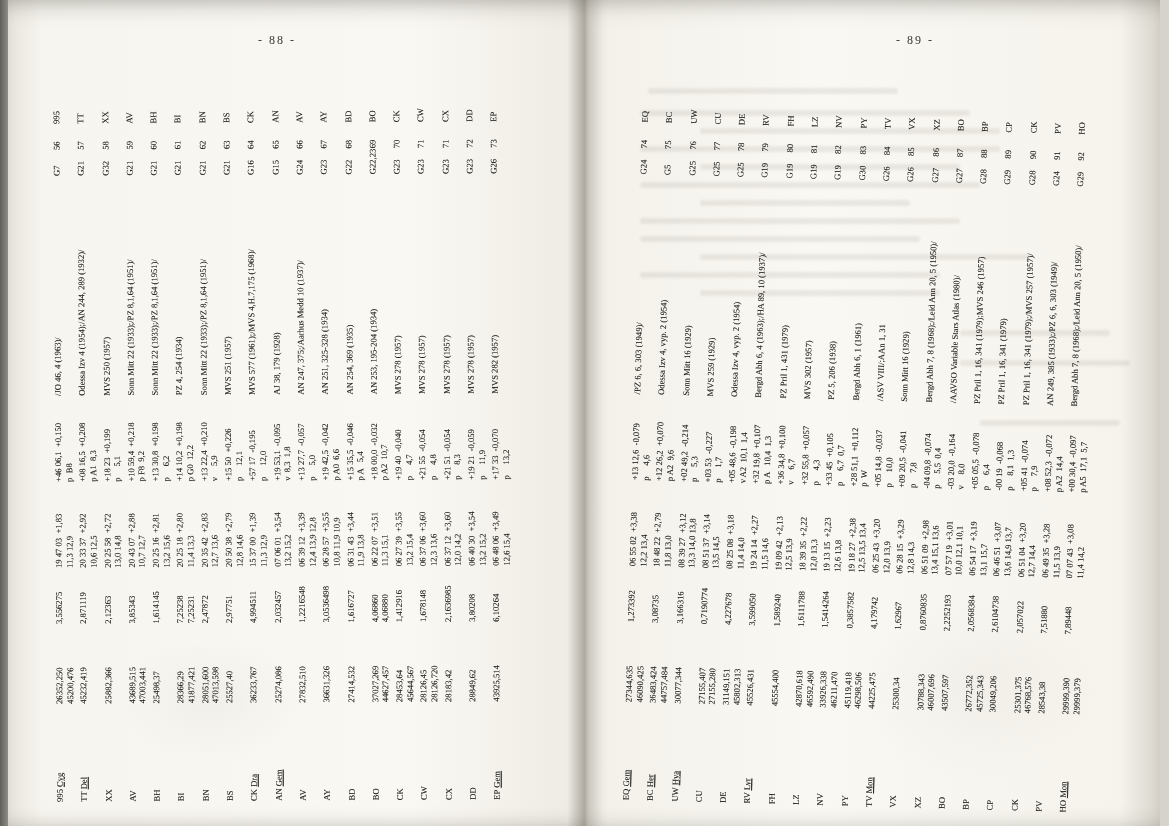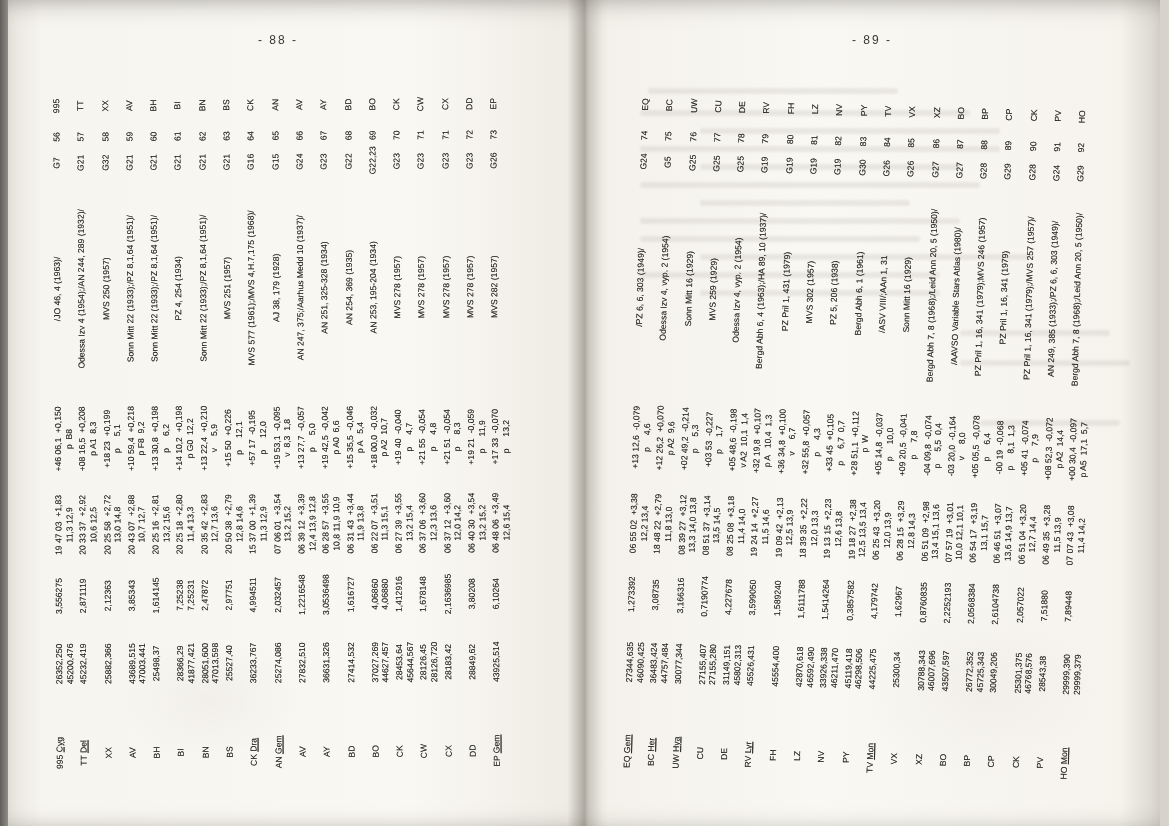--- a/index.html
+++ b/index.html
@@ -1,31 +1,31 @@
 <!DOCTYPE html>
 <html><head>
 <meta charset="utf-8">
 <style>
   html,body{margin:0;padding:0;background:#a8a5a0;}
   .canvas{position:relative;width:1169px;height:826px;overflow:hidden;
     background:linear-gradient(90deg,#8f8d88 0%,#c9c6c0 2%,#d6d3cc 100%);
-    font-family:Liberation Sans, sans-serif;color:#262522;text-align:center;}
+    font-family:Liberation Serif, serif;color:#262522;}
   .page{position:absolute;top:0;height:826px;}
   .page-left{left:8px;width:577px;
     background:linear-gradient(90deg,#e8e5de 0%,#f7f5ef 6%,#faf8f3 70%,#efece5 97%,#ddd9d1 100%);
     box-shadow:inset 0 18px 24px -18px rgba(90,88,80,.55), inset 0 -14px 20px -16px rgba(90,88,80,.4);}
   .page-right{left:585px;width:575px;
     background:linear-gradient(90deg,#ddd9d1 0%,#f3f1ea 4%,#faf8f3 40%,#f5f3ec 93%,#d9d5cd 100%);
     box-shadow:inset 0 18px 24px -18px rgba(90,88,80,.5), inset 0 -14px 20px -16px rgba(90,88,80,.35);}
   .spine{position:absolute;left:567px;top:0;width:36px;height:826px;
     background:linear-gradient(90deg,rgba(70,66,58,0) 0%,rgba(70,66,58,.28) 48%,rgba(70,66,58,.12) 60%,rgba(70,66,58,0) 100%);}
   .edge-dark{position:absolute;left:0;top:0;width:9px;height:826px;background:linear-gradient(90deg,#55534d,#8f8d88);opacity:.8;}
   .pageno{position:absolute;top:33px;font-size:12px;letter-spacing:2px;color:#3a3834;}
   .pageno-88{left:258px;}
-  .pageno-89{left:852px;}
+  .pageno-89{left:896px;}
 
   
   .rot{position:absolute;transform-origin:0 0;width:740px;height:462px;}
   .rot-left{left:55px;top:828px;transform:rotate(-90.3deg);}
   .rot-right{left:620px;top:826px;transform:rotate(-88.4deg);}
   .row{display:grid;grid-template-columns:124px 80px 56px 86px 86px 220px 26px 26px 36px;height:24.3px;align-items:start;}
   .c{overflow:visible;}
   .ln{white-space:pre;font-size:8.6px;line-height:10.6px;color:#2b2a27;
       text-shadow:0 0 .4px rgba(43,42,39,.55);}
   .col-name{padding-left:26px;}

